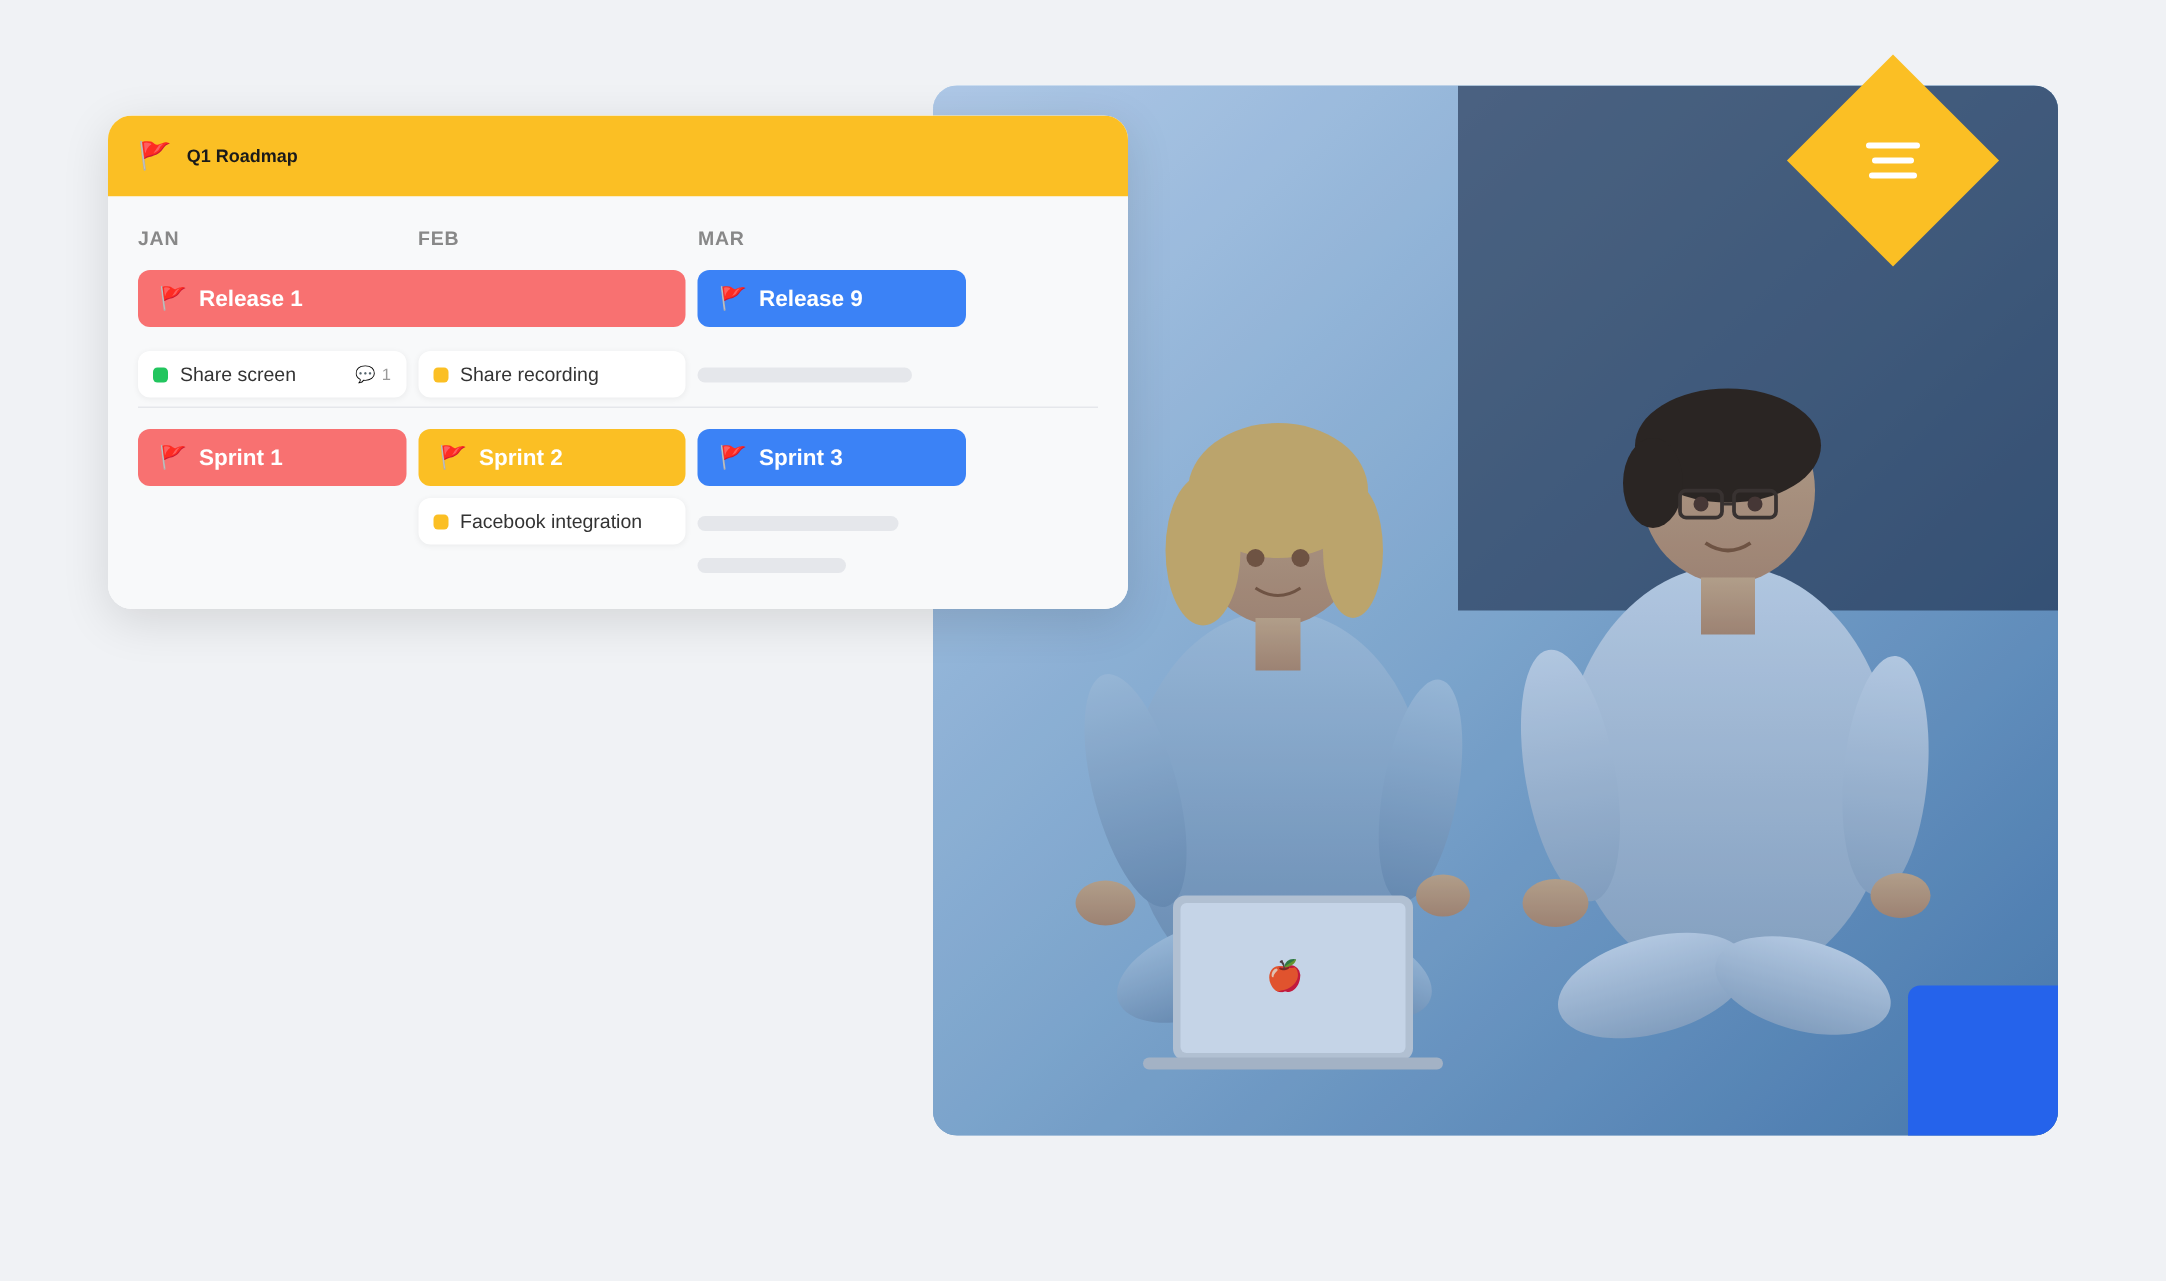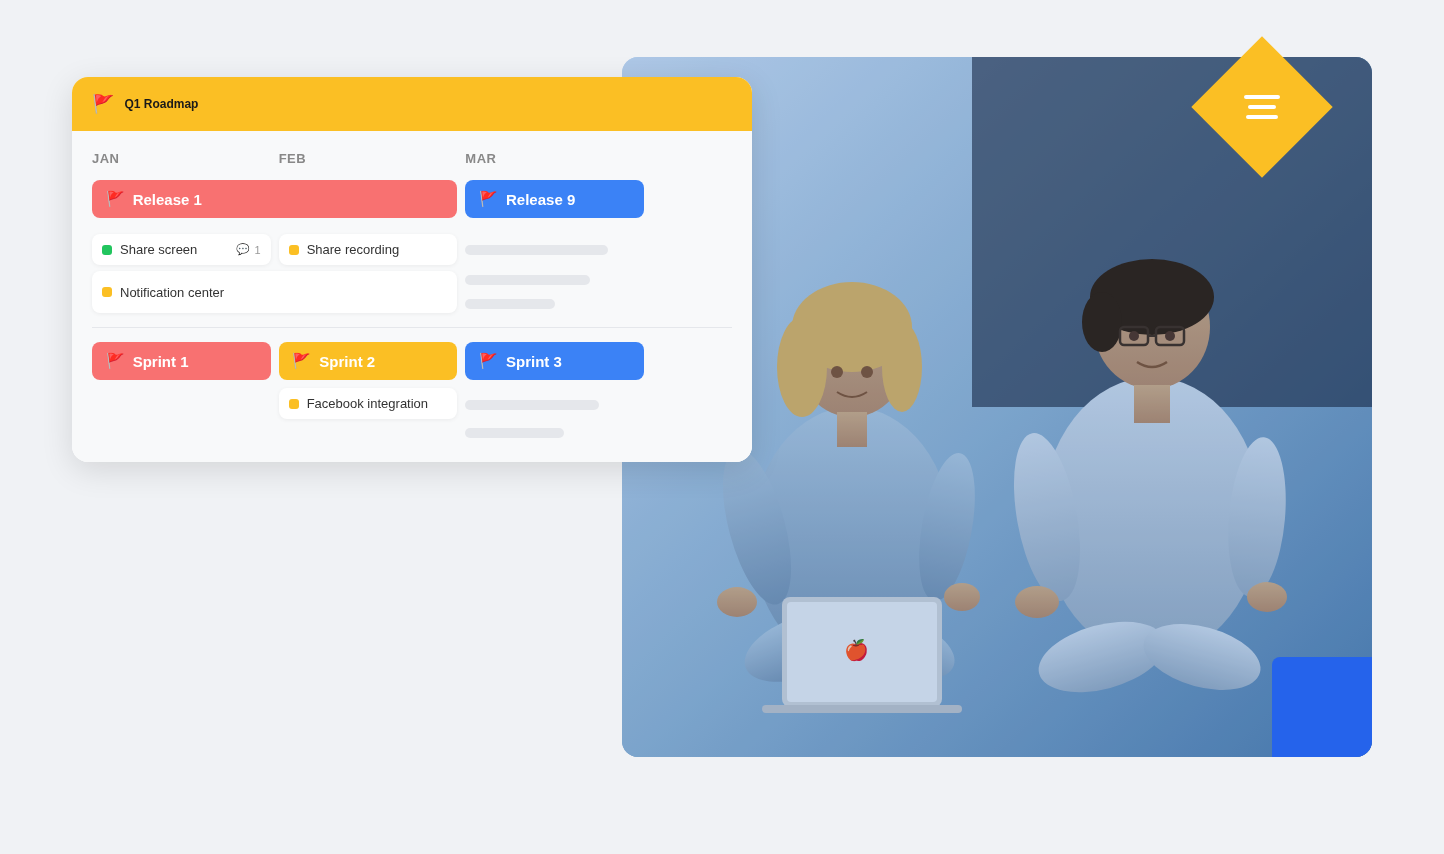--- a/index.html
+++ b/index.html
@@ -363,32 +363,20 @@
           <div class="task-dot yellow"></div>
           <span>Share recording</span>
         </div>
 
         <div style="display:flex; flex-direction:column; gap:6px; justify-content:center;">
           <div class="placeholder-bar" style="width:80%;"></div>
         </div>
         <div></div>
       </div>
 
-      <div style="display:grid; grid-template-columns: 1fr 1fr 1fr 80px; gap: 8px; margin-bottom: 14px;">
-        <div class="task-item" style="grid-column: span 2;">
-          <div class="task-dot yellow"></div>
-          <span>Notification center</span>
-        </div>
-
-        <div style="display:flex; flex-direction:column; gap:6px; justify-content:center;">
-          <div class="placeholder-bar" style="width:70%;"></div>
-          <div class="placeholder-bar" style="width:50%;"></div>
-        </div>
-        <div></div>
-      </div>
 
       <div style="height:1px; background:#e5e7eb; margin-bottom:14px;"></div>
 
       <div style="display:grid; grid-template-columns: 1fr 1fr 1fr 80px; gap: 8px; margin-bottom: 8px;">
         <div class="sprint-bar pink">
           <span>🚩</span>
           <span>Sprint 1</span>
         </div>
         <div class="sprint-bar yellow">
           <span>🚩</span>

